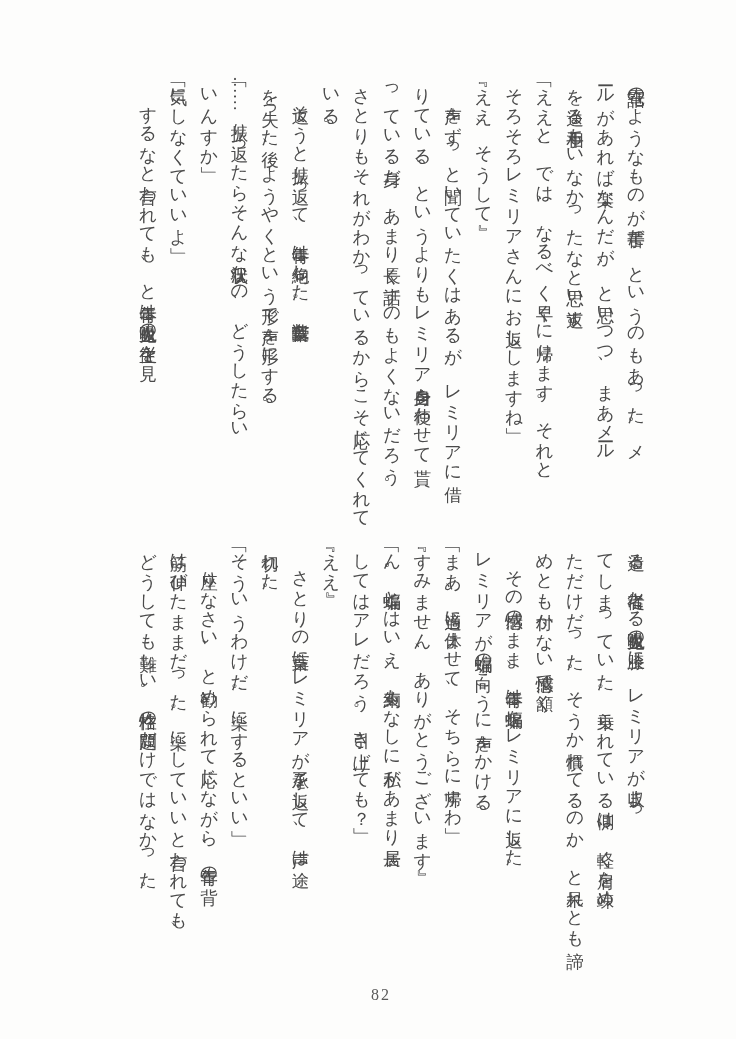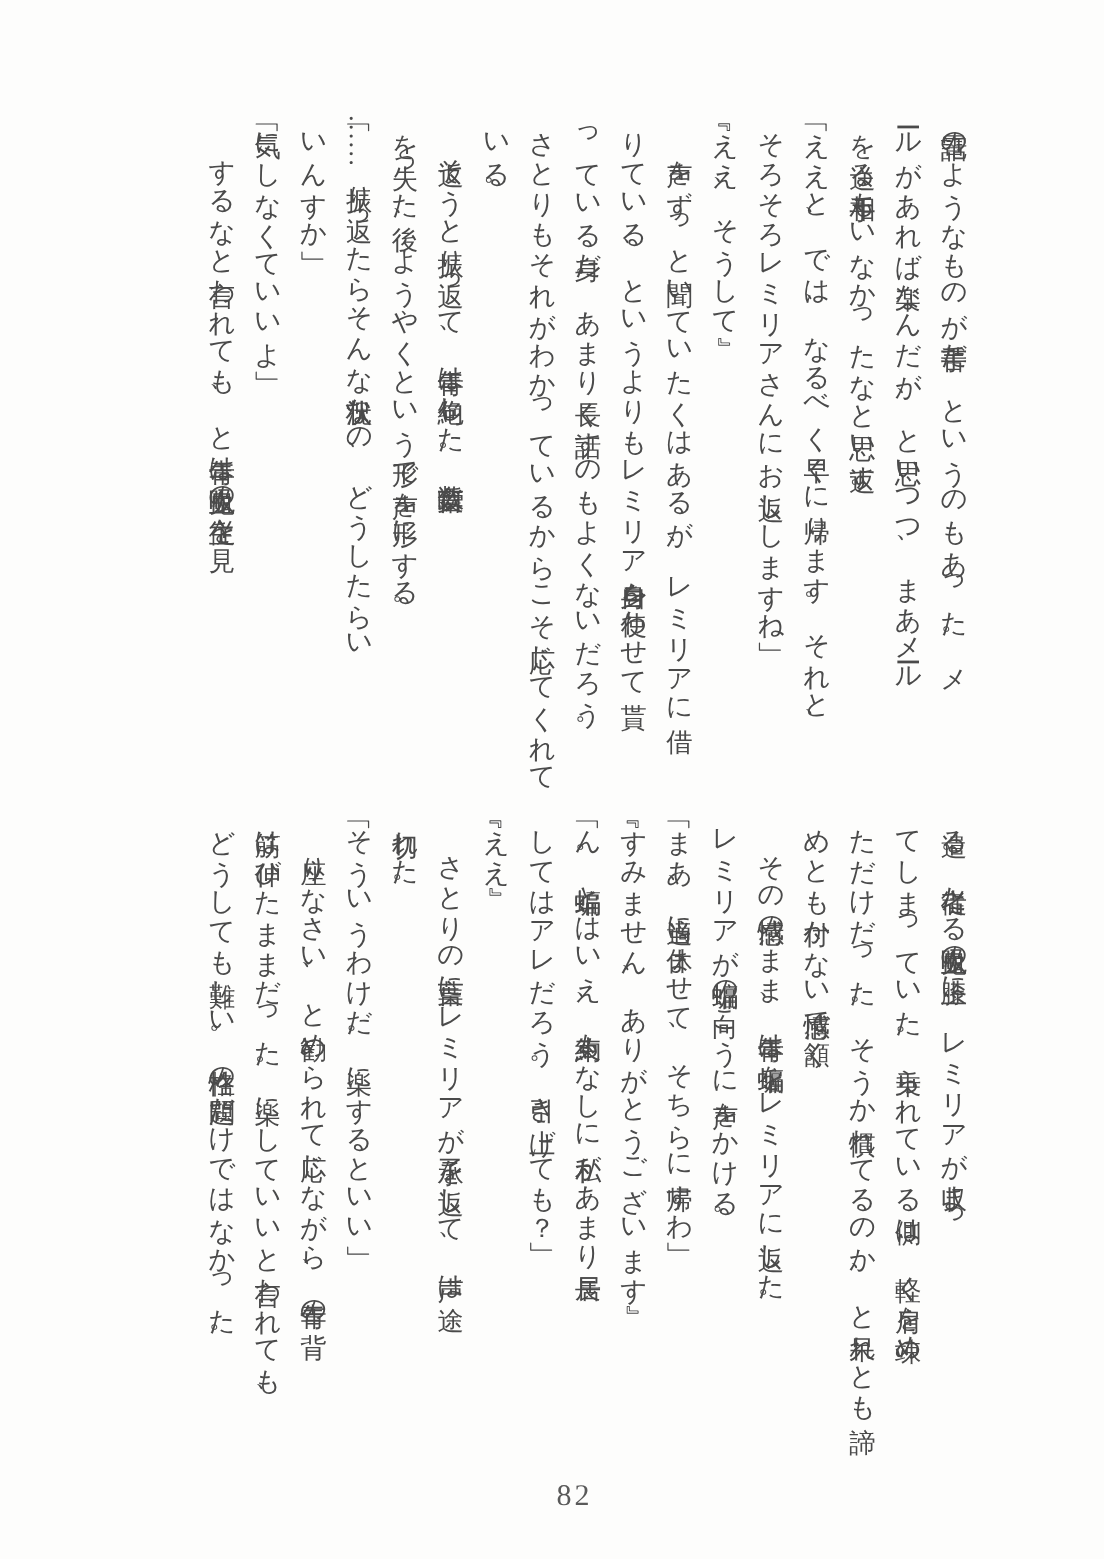--- a/index.html
+++ b/index.html
@@ -37,21 +37,21 @@
   .tblock.lower { top: 541px; }
   .col {
     height: 407px;
     white-space: pre;
     overflow: visible;
   }
   .page-number {
     position: absolute;
     top: 986px;
     left: 371px;
-    font-size: 20px;
+    font-size: 16px;
     letter-spacing: 2px;
     color: #5a5a5a;
     font-family: Liberation Serif, serif;
   }
 </style>
 </head>
 <body>
 
 <div class="page">
 

